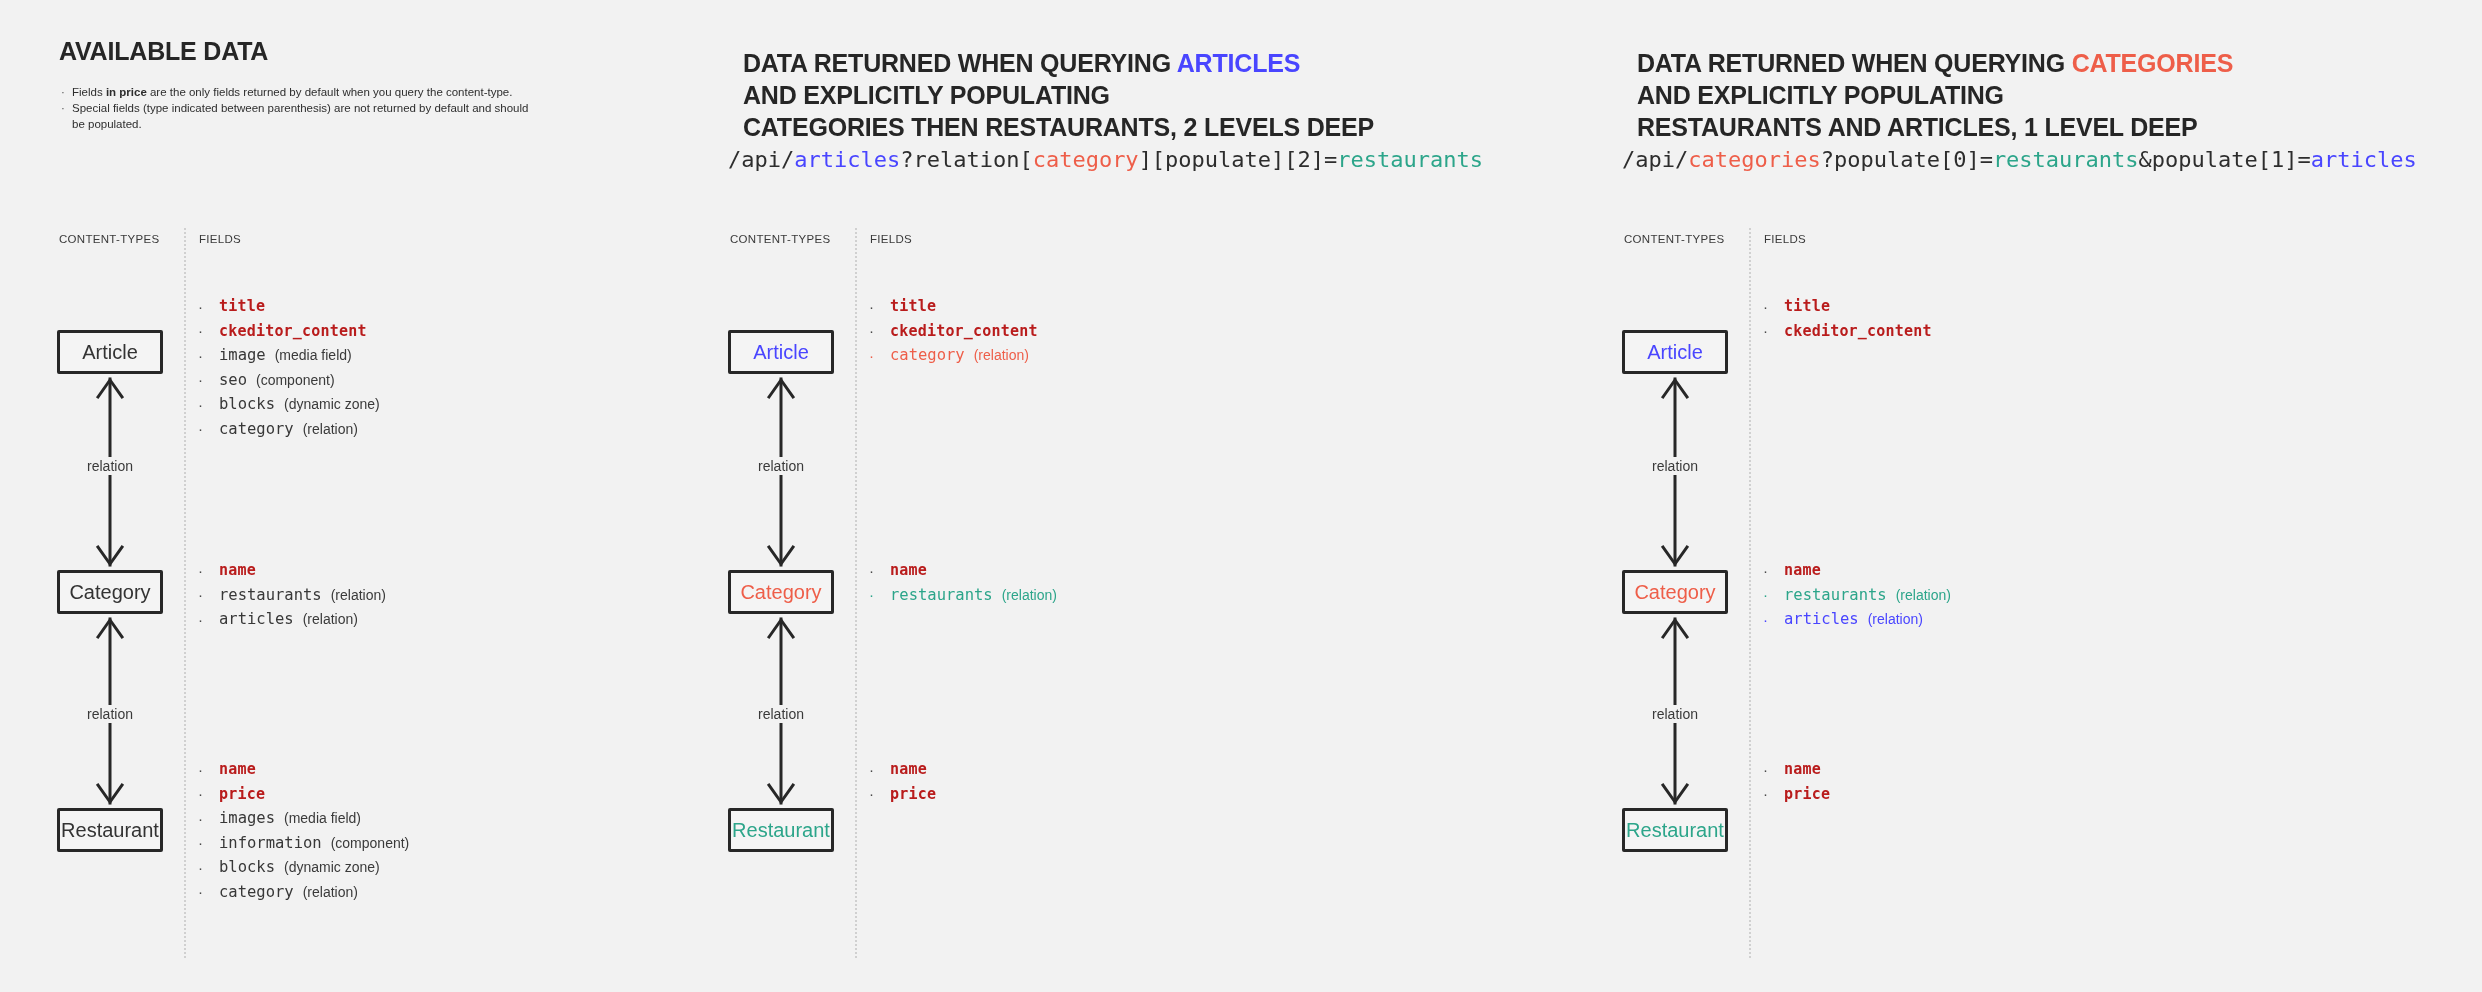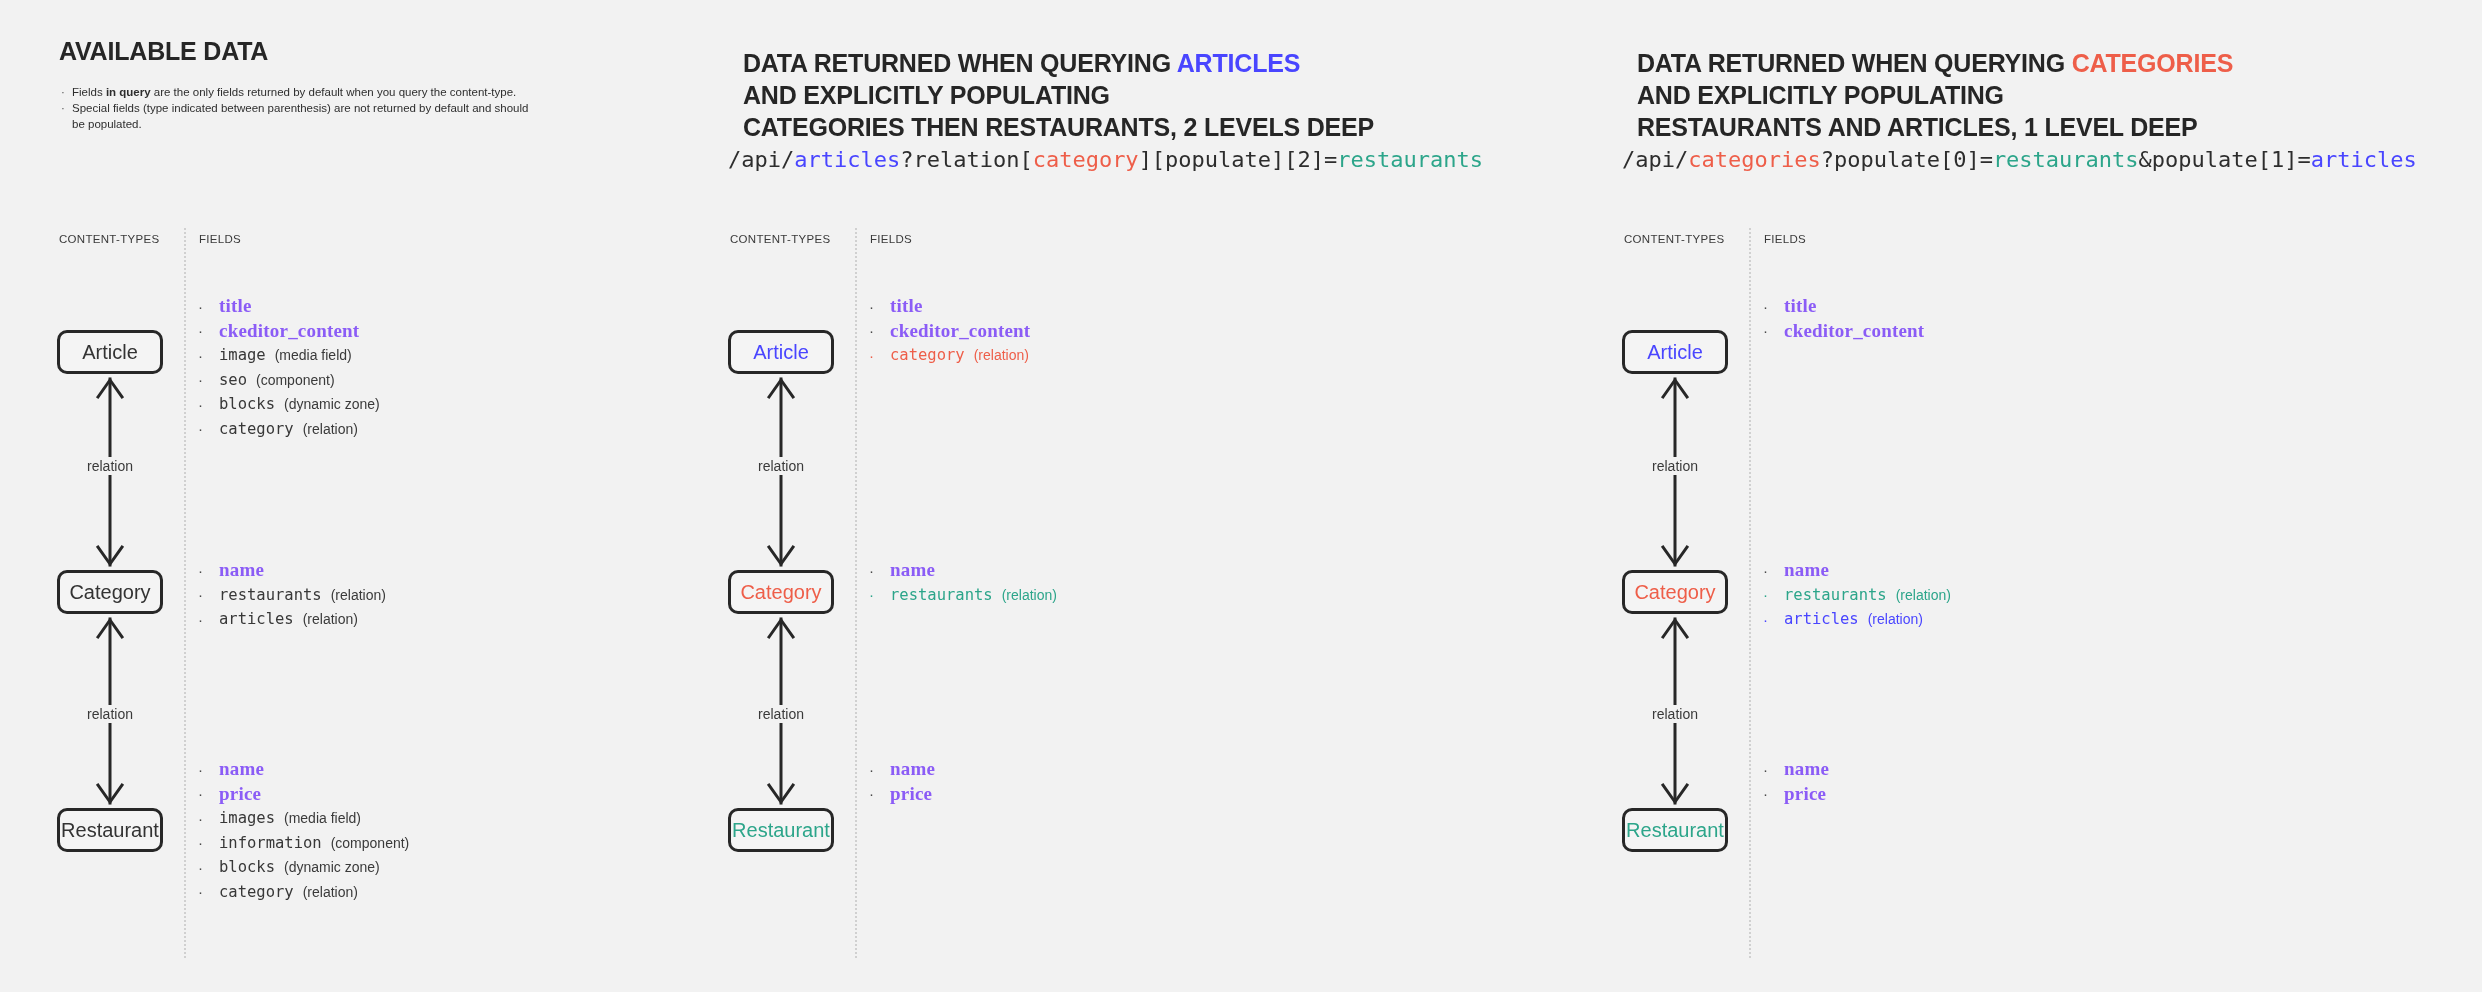--- a/index.html
+++ b/index.html
@@ -36,21 +36,21 @@
 
   .notes{position:absolute;top:84px;left:2px;width:480px;margin:0;padding:0;list-style:none;font-size:11.5px;line-height:16px;color:#2e2e2e;}
   .notes li{position:relative;padding-left:13px;}
   .notes li .note-dot{position:absolute;left:2px;top:0;color:#555;}
 
   .lbl{position:absolute;font-size:11.5px;color:var(--muted);letter-spacing:0.3px;white-space:nowrap;}
   .lbl-ct{left:2px;top:233px;}
   .lbl-f{left:142px;top:233px;}
   .dotted{position:absolute;left:127px;top:228px;height:730px;width:0;border-left:2px dotted var(--dot);}
 
-  .ctbox{position:absolute;left:0;width:106px;height:44px;border:3px solid var(--line);border-radius:10px;background:#f4f4f4;display:flex;align-items:center;justify-content:center;font-size:20px;color:#333;}
+  .ctbox{position:absolute;left:0;width:106px;height:44px;border:3px solid var(--line);border-radius:2px;background:#f4f4f4;display:flex;align-items:center;justify-content:center;font-size:20px;color:#333;}
   .b-article{top:330px;}
   .b-category{top:570px;}
   .b-restaurant{top:808px;}
   .t-blue{color:var(--blue);}
   .t-red{color:var(--red);}
   .t-teal{color:var(--teal);}
 
   .connector{position:absolute;left:37px;width:32px;fill:none;stroke:var(--line);stroke-width:3;stroke-linecap:square;}
   .conn1{top:376px;height:192px;}
   .conn2{top:616px;height:190px;}
@@ -58,35 +58,35 @@
   .rel1{top:457px;}
   .rel2{top:705px;}
 
   .fields{position:absolute;left:141px;margin:0;padding:0;list-style:none;white-space:nowrap;}
   .f-article{top:294px;}
   .f-category{top:558px;}
   .f-restaurant{top:757px;}
   .fields li{height:24.5px;display:flex;align-items:center;}
   .fields .bullet{width:21px;color:#4a4a4a;font-size:15px;flex:0 0 21px;}
   .fname{font-family:"DejaVu Sans Mono",monospace;font-size:15.5px;color:var(--text);}
-  li.bold .fname{font-weight:700;font-size:19px;color:#8b5cf6;letter-spacing:0.2px;font-family:Liberation Serif, serif;}
+  li.bold .fname{font-weight:700;font-size:15px;color:#b91c1c;letter-spacing:0.2px;}
   .ftype{font-size:14px;color:var(--muted);margin-left:9px;}
   li.c-red .fname,li.c-red .ftype,li.c-red .bullet{color:var(--red);}
   li.c-teal .fname,li.c-teal .ftype,li.c-teal .bullet{color:var(--teal);}
   li.c-blue .fname,li.c-blue .ftype,li.c-blue .bullet{color:var(--blue);}
 </style>
 </head>
 <body>
 
 <div class="canvas">
 
   <section class="panel p1">
     <h1 class="title">AVAILABLE DATA</h1>
     <ul class="notes">
-      <li><span class="note-dot">·</span><span>Fields </span><strong>in query</strong><span> are the only fields returned by default when you query the content-type.</span></li>
+      <li><span class="note-dot">·</span><span>Fields </span><strong>in price</strong><span> are the only fields returned by default when you query the content-type.</span></li>
       <li><span class="note-dot">·</span><span>Special fields (type indicated between parenthesis) are not returned by default and should be populated.</span></li>
     </ul>
 
     <div class="lbl lbl-ct">CONTENT-TYPES</div>
     <div class="dotted"></div>
     <div class="lbl lbl-f">FIELDS</div>
 
     <div class="ctbox b-article">
         <span>Article</span>
       </div>

